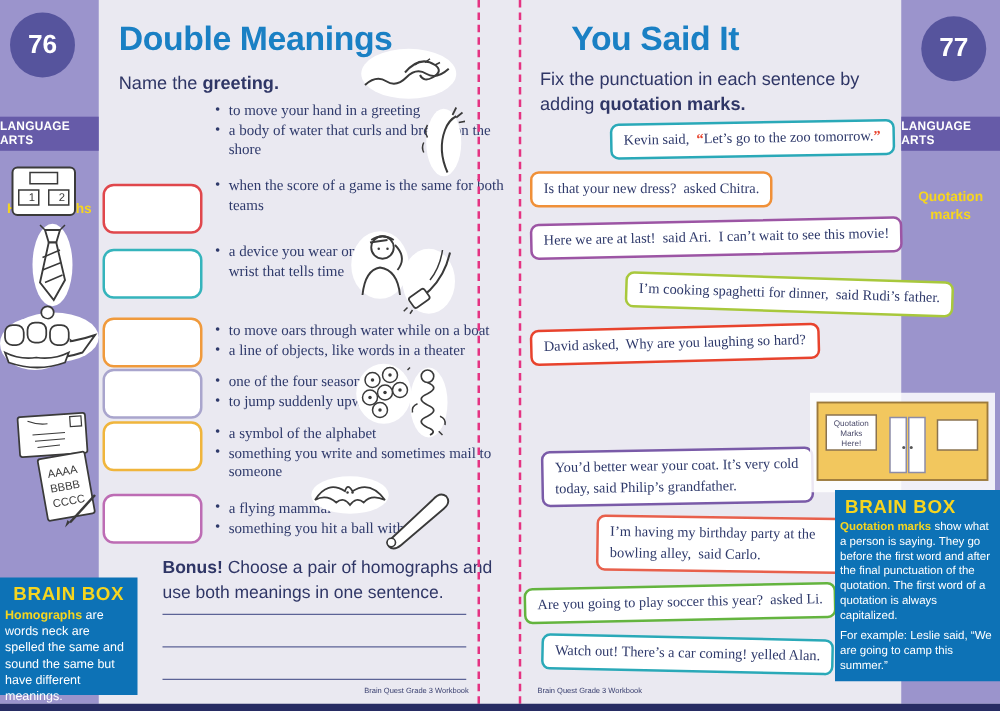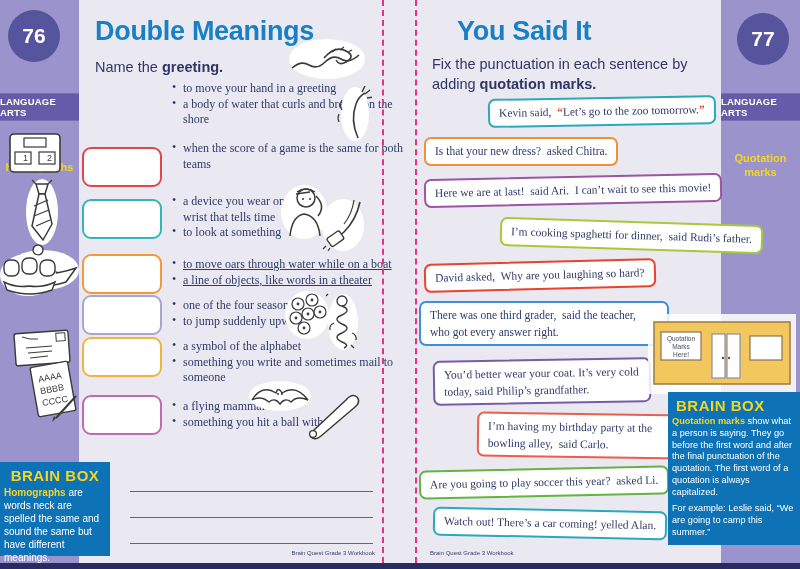--- a/index.html
+++ b/index.html
@@ -95,27 +95,26 @@
       </div>
     <ul class="defs" style="left:172px;top:141px;width:242px;">
       <li>when the score of a game is the same for both teams</li>
     </ul>
 
     <div class="answer-box" style="left: 82px; top: 199px; border-color: rgb(53, 180, 188);">
         <span class="answer-word"></span>
       </div>
     <ul class="defs" style="left:172px;top:194px;width:152px;">
       <li>a device you wear on your wrist that tells time</li>
-      <li>to look at something</li>
     </ul>
 
     <div class="answer-box" style="left: 82px; top: 254px; border-color: rgb(240, 154, 60);">
         <span class="answer-word"></span>
       </div>
-    <ul class="defs" style="left:172px;top:257px;width:262px;text-decoration:underline;">
+    <ul class="defs" style="left:172px;top:257px;width:262px;">
       <li>to move oars through water while on a boat</li>
       <li>a line of objects, like words in a theater</li>
     </ul>
 
     <div class="answer-box" style="left: 82px; top: 295px; border-color: rgb(169, 165, 205);">
         <span class="answer-word"></span>
       </div>
     <ul class="defs" style="left:172px;top:298px;width:170px;">
       <li>one of the four seasons</li>
       <li>to jump suddenly upward</li>
@@ -130,20 +129,23 @@
     </ul>
 
     <div class="answer-box" style="left: 82px; top: 395px; border-color: rgb(189, 108, 180);">
         <span class="answer-word"></span>
       </div>
     <ul class="defs" style="left:172px;top:399px;width:205px;">
       <li>a flying mammal</li>
       <li>something you hit a ball with</li>
     </ul>
 
+    <div class="bonus">
+      <b>Bonus!</b><span> Choose a pair of homographs and use both meanings in one sentence.</span>
+    </div>
     <div class="write-line" style="top:491px;"></div>
     <div class="write-line" style="top:517px;"></div>
     <div class="write-line" style="top:543px;"></div>
 
     <div class="brainbox" style="left:0;top:462px;width:110px;height:94px;">
       <div class="bb-title" style="text-align:center;">BRAIN BOX</div>
       <div class="bb-text">
         <span class="kw">Homographs</span><span> are words neck are spelled the same and sound the same but have different meanings.</span>
       </div>
     </div>
@@ -315,23 +317,20 @@
     </div>
     <div class="sent" style="left: 424px; top: 176px; transform: rotate(-1.2deg); border-color: rgb(156, 85, 164);">
       <span>Here we are at last!&nbsp; said Ari.&nbsp; I can’t wait to see this movie!</span>
     </div>
     <div class="sent" style="left: 500px; top: 221px; transform: rotate(1.8deg); border-color: rgb(168, 200, 60);">
       <span>I’m cooking spaghetti for dinner,&nbsp; said Rudi’s father.</span>
     </div>
     <div class="sent" style="left: 424px; top: 261px; transform: rotate(-1.5deg); border-color: rgb(232, 67, 45);">
       <span>David asked,&nbsp; Why are you laughing so hard?</span>
     </div>
-    <div class="sent wrap" style="left: 419px; top: 301px; width: 228px; border-color: rgb(63, 142, 214);">
-      <span>There was one third grader,&nbsp; said the teacher, who got every answer right.</span>
-    </div>
     <div class="sent wrap" style="left: 433px; top: 359px; width: 196px; transform: rotate(-1deg); border-color: rgb(122, 91, 168);">
       <span>You’d better wear your coat. It’s very cold today, said Philip’s grandfather.</span>
     </div>
     <div class="sent wrap" style="left: 477px; top: 413px; width: 192px; transform: rotate(0.8deg); border-color: rgb(232, 96, 76);">
       <span>I’m having my birthday party at the bowling alley,&nbsp; said Carlo.</span>
     </div>
     <div class="sent" style="left: 419px; top: 468px; transform: rotate(-1.2deg); border-color: rgb(100, 180, 63);">
       <span>Are you going to play soccer this year?&nbsp; asked Li.</span>
     </div>
     <div class="sent" style="left: 433px; top: 509px; transform: rotate(1.2deg); border-color: rgb(42, 169, 184);">

